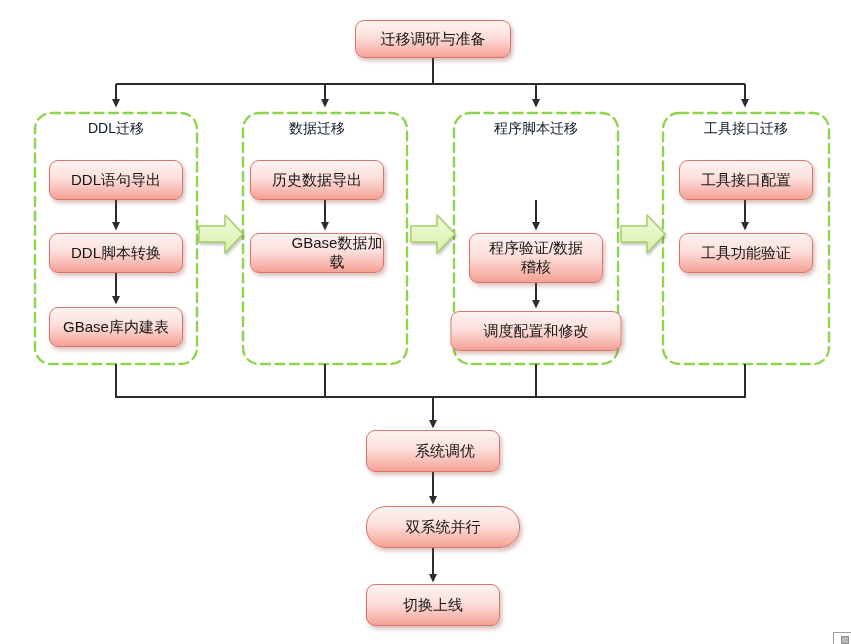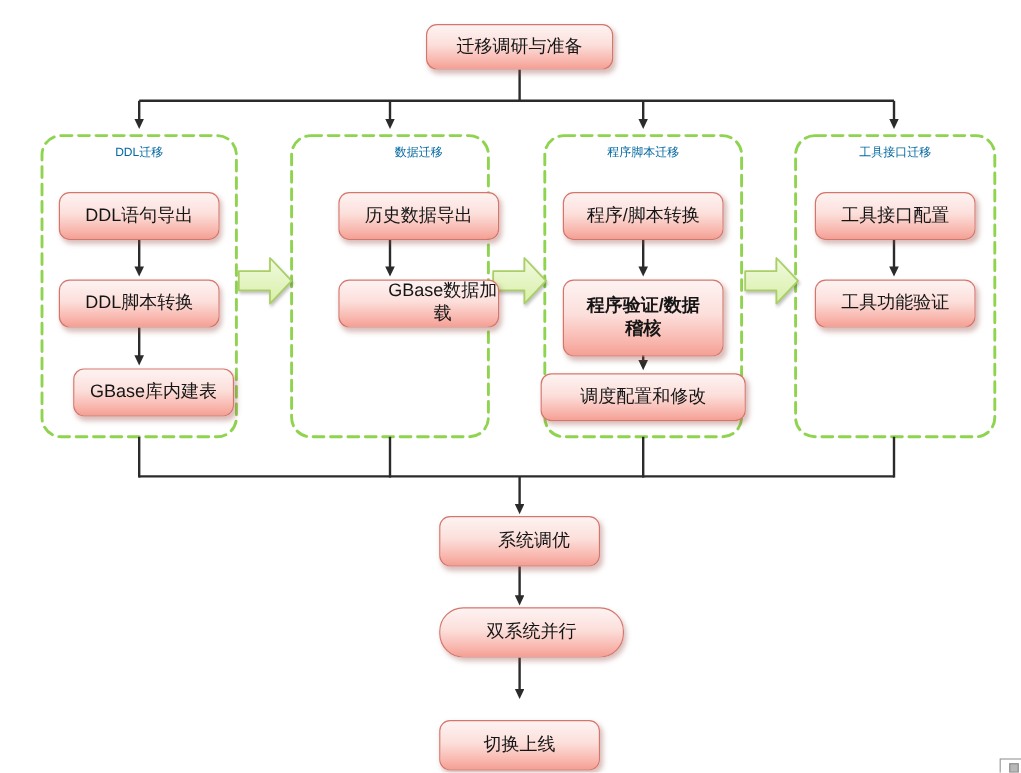--- a/index.html
+++ b/index.html
@@ -23,22 +23,22 @@
   .grect { fill: none; stroke: #8ed44f; stroke-width: 2.4; stroke-dasharray: 9 5.5; stroke-linecap: round; }
   .fa { stroke: #a9cf66; stroke-width: 1.5; stroke-linejoin: round; filter: drop-shadow(1px 2px 1.5px rgba(0,0,0,0.25)); }
   .group {
     position: absolute;
     z-index: 1;
     text-align: center;
   }
   .group-title {
     display: inline-block;
     margin-top: 8px;
-    font-size: 10px;
-    color: #0369a1;
+    font-size: 14px;
+    color: #0f172a;
   }
   .pbox {
     position: absolute;
     z-index: 2;
     box-sizing: border-box;
     border: 1.6px solid #d4766c;
     border-radius: 9px;
     background: linear-gradient(180deg, #fdf3f2 0%, #fcdfdb 45%, #f8b6ad 82%, #f5a095 100%);
     box-shadow: 2px 3px 4px rgba(145, 70, 60, 0.35);
     display: flex;
@@ -117,42 +117,41 @@
     <polygon class="fa" fill="url(#gg)" points="411,226 437,226 437,215 455,234 437,253 437,242 411,242"></polygon>
     <polygon class="fa" fill="url(#gg)" points="621,226 647,226 647,215 665,234 647,253 647,242 621,242"></polygon>
   </svg>
 
   <div class="pbox" style="left:355px; top:20px; width:156px; height:38px;">迁移调研与准备</div>
 
   <div class="group" style="left:34px; top:112px; width:164px; height:253px;">
     <span class="group-title">DDL迁移</span>
     <div class="pbox incol" style="top:48px;">DDL语句导出</div>
     <div class="pbox incol" style="top:121px;">DDL脚本转换</div>
-    <div class="pbox incol" style="top:195px;margin-left:12px;">GBase库内建表</div>
+    <div class="pbox incol" style="top:195px;">GBase库内建表</div>
   </div>
 
-  <div class="group" style="left:242px; top:112px; width:150px; height:253px;margin-left:32px;">
+  <div class="group" style="left:242px; top:112px; width:150px; height:253px;">
     <span class="group-title">数据迁移</span>
     <div class="pbox incol" style="top:48px;font-family:Liberation Serif, serif;">历史数据导出</div>
     <div class="pbox incol" style="top:121px;padding-left:40px;">GBase数据加载</div>
   </div>
 
   <div class="group" style="left:453px; top:112px; width:166px; height:253px;">
     <span class="group-title">程序脚本迁移</span>
-    <div class="pbox incol" style="top:48px;">程序/脚本转换</div>
-    <div class="pbox incol" style="top:121px; height:64px;font-weight:bold;">程序验证/数据
+    <div class="pbox incol" style="top:121px; height:50px;">程序验证/数据
 稽核</div>
     <div class="pbox incol" style="top:199px; width:171px;">调度配置和修改</div>
   </div>
 
   <div class="group" style="left:662px; top:112px; width:168px; height:253px;">
     <span class="group-title">工具接口迁移</span>
     <div class="pbox incol" style="top:48px;">工具接口配置</div>
     <div class="pbox incol" style="top:121px;">工具功能验证</div>
   </div>
 
   <div class="pbox" style="left:366px; top:430px; width:134px; height:42px;padding-left:24px;">系统调优</div>
   <div class="pbox" style="left:366px; top:506px; width:154px; height:42px;border-radius:20px;">双系统并行</div>
-  <div class="pbox" style="left:366px; top:584px; width:134px; height:42px;margin-top:16px;">切换上线</div>
+  <div class="pbox" style="left:366px; top:584px; width:134px; height:42px;">切换上线</div>
 
   <div class="placeholder-icon"></div>
 
 </div>
 
 </body></html>

